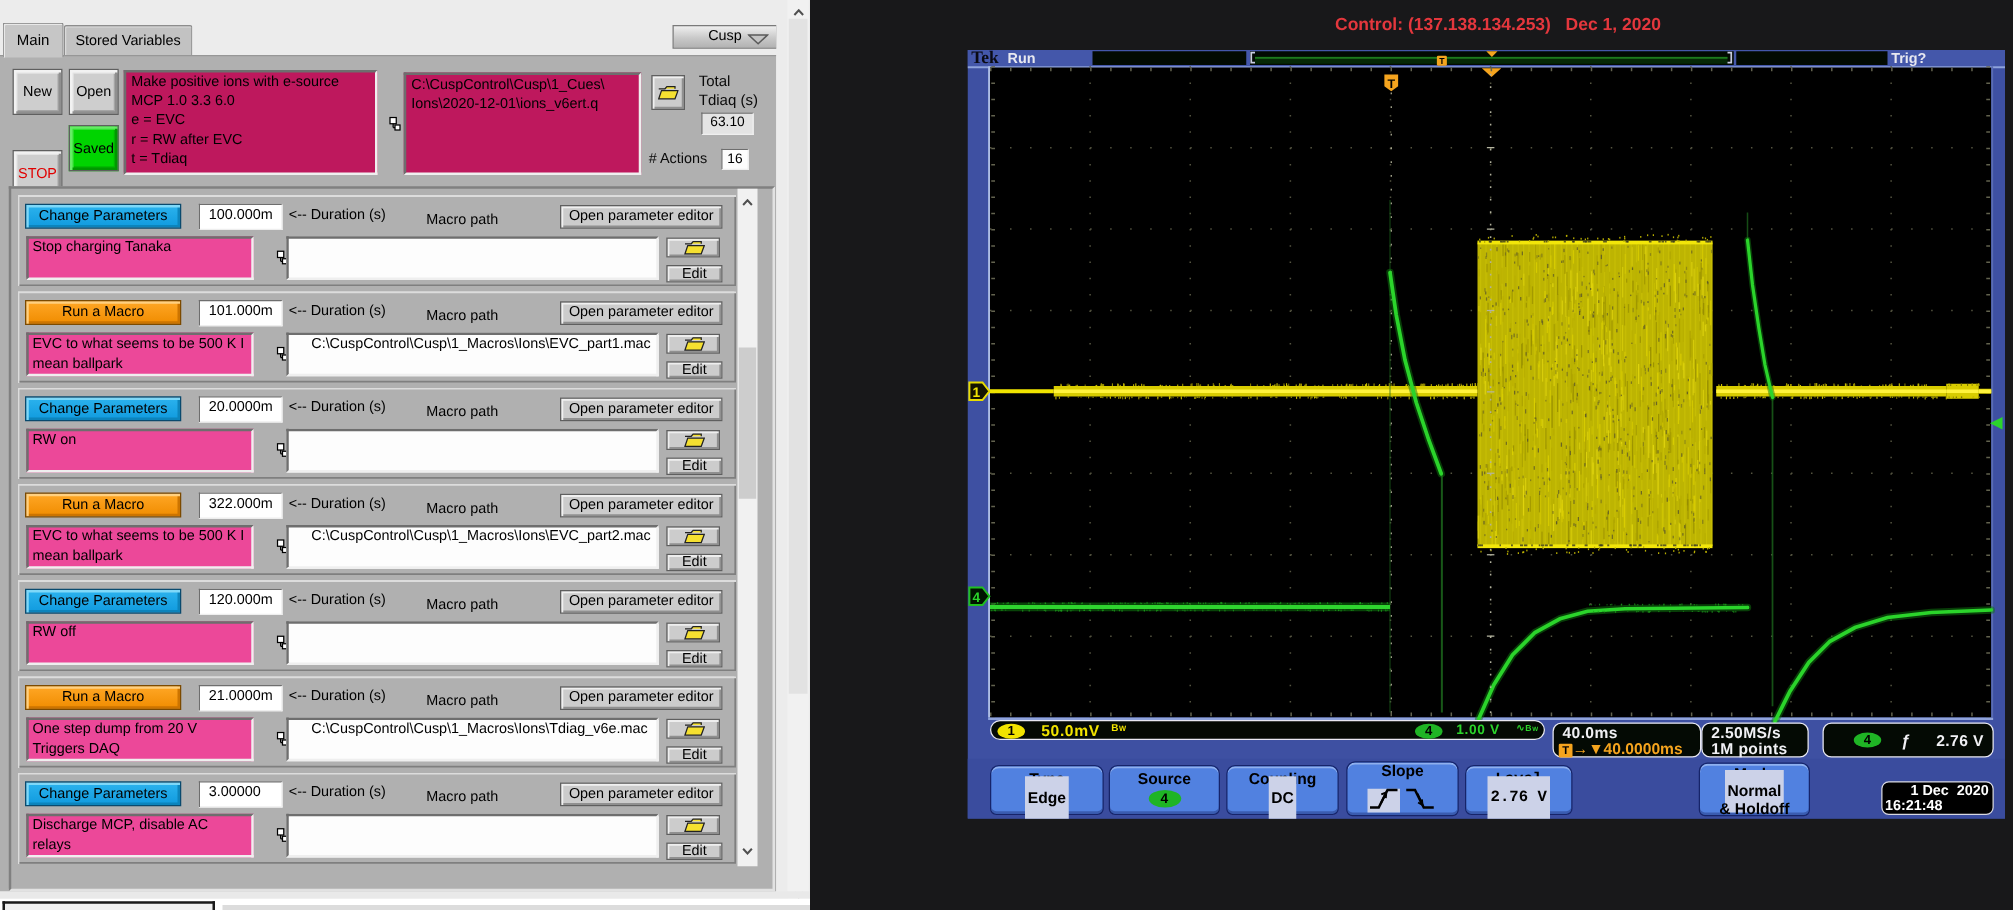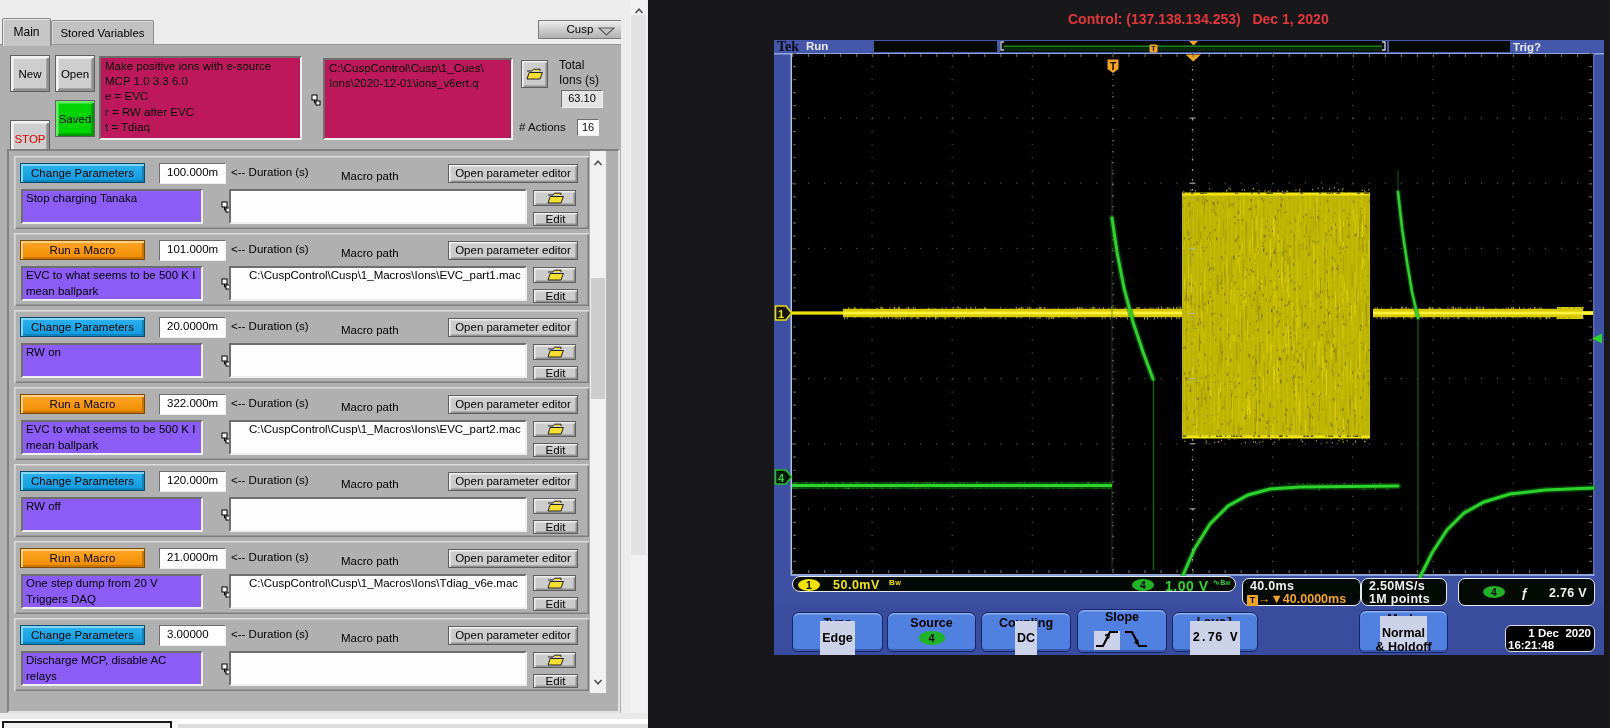--- a/index.html
+++ b/index.html
@@ -46,21 +46,21 @@
 .rmbtn { background:linear-gradient(180deg,#ffa726,#f08c00); border:1px solid #7c4a00;
   box-shadow:inset 2px 2px 0 #ffd080, inset -2px -2px 0 #cc7400; }
 .durbox { position:absolute; left:145px; top:7px; width:67px; height:21px; background:#fff;
   border-top:1.5px solid #6e6e6e; border-left:1.5px solid #6e6e6e; border-bottom:1.5px solid #eee;
   border-right:1.5px solid #eee; font-size:11.5px; padding:2px 0 0 7px; }
 .durlab { position:absolute; left:217px; top:10px; font-size:11.5px; }
 .mplab { position:absolute; left:327px; top:14px; font-size:11.5px; }
 .opebtn { position:absolute; left:434px; top:8px; width:130px; height:19px; font-size:11.5px;
   text-align:center; line-height:17px; background:#cccccc; border:1px solid #5f5f5f;
   box-shadow:inset 1.6px 1.6px 0 #f0f0f0, inset -1.6px -1.6px 0 #909090; }
-.descbox { position:absolute; left:7px; top:33px; width:182px; height:35px; background:#8b5cf6;
+.descbox { position:absolute; left:7px; top:33px; width:182px; height:35px; background:#ec4899;
   border-top:2px solid #6e6e6e; border-left:2px solid #6e6e6e; border-bottom:2px solid #efefef;
   border-right:2px solid #efefef; font-size:11.5px; line-height:15.5px; padding:0 0 0 3px; }
 .pglyph { position:absolute; left:207px; top:44px; width:10px; height:13px; }
 .mpbox { position:absolute; left:215px; top:33px; width:298px; height:35px; background:#fdfdfd;
   border-top:2px solid #6e6e6e; border-left:2px solid #6e6e6e; border-bottom:2px solid #efefef;
   border-right:2px solid #efefef; font-size:11.5px; padding:1px 0 0 18px; }
 .fbtn { position:absolute; left:519px; top:34px; width:43px; height:16px; background:#cccccc;
   border:1px solid #5f5f5f; box-shadow:inset 1.5px 1.5px 0 #eee, inset -1.5px -1.5px 0 #909090; }
 .fbtn svg { position:absolute; left:13px; top:1px; }
 .ebtn { position:absolute; left:519px; top:56px; width:45px; height:14px; background:#cccccc;
@@ -72,21 +72,21 @@
 #scope svg.main { position:absolute; left:0; top:0; }
 .chbox { position:absolute; background:#040a04; border:1.5px solid #e9e9f2; border-radius:8px; }
 .robox { position:absolute; background:#040a04; border:1.5px solid #e9e9f2; border-radius:7px; }
 .chip { position:absolute; width:22px; height:12px; border-radius:50%; text-align:center;
   line-height:12px; font-size:10.5px; font-weight:bold; color:#000; }
 .chip.y { background:#f2e400; }
 .chip.g { background:#1fb425; color:#000; }
 .chipbig { display:inline-block; width:26px; height:14px; border-radius:50%; background:#1fb425;
   font-size:11px; font-weight:bold; line-height:14px; }
 .ytxt { color:#f2e400; font-size:12.5px; font-weight:bold; letter-spacing:0.5px; }
-.gtxt { color:#2bd42b; font-size:14px; font-weight:bold; letter-spacing:0.5px; }
+.gtxt { color:#2bd42b; font-size:11px; font-weight:bold; letter-spacing:0.5px; }
 .wtxt { color:#f0f0f4; font-size:12.5px; font-weight:bold; letter-spacing:0.3px; }
 .otxt { color:#f5a41e; font-size:12.5px; font-weight:bold; }
 .tflag { display:inline-block; width:11px; height:11px; background:#f5a41e; color:#000;
   font-size:9px; font-weight:bold; text-align:center; line-height:11px; border-radius:1px; }
 .mbtn { position:absolute; background:#5181e0; border:1px solid #16246a; border-radius:7px 7px 5px 5px;
   box-shadow:inset 0 1.5px 0 #8fb0ee, inset 0 -2px 0 #3a5cb0; color:#000; }
 .ml1 { text-align:center; font-size:12.5px; font-weight:bold; margin-top:3px; }
 .ml2 { text-align:center; font-size:12.5px; font-weight:bold; margin-top:1px; }
 .hl { background:#ccd2e8; padding:10px 2px; }
 .datebox { position:absolute; width:90px; height:27px; background:#000; border:1.5px solid #d8d8e0;
@@ -116,21 +116,21 @@
         <line x1="3.5" y1="9" x2="5" y2="9" stroke="#000"></line>
       </svg></div>
   <div class="sunk" id="qpath">C:\CuspControl\Cusp\1_Cues\<br>Ions\2020-12-01\ions_v6ert.q</div>
   <div class="raise" id="fbtn0">
       <svg width="17" height="12" viewBox="0 0 17 12">
         <path d="M1 3 L6 3 L7.5 1.2 L14 1.2 L14 3" fill="#f5e030" stroke="#222" stroke-width="1"></path>
         <path d="M1 11 L3.2 4.5 L16.4 4.5 L14 11 Z" fill="#f5e030" stroke="#222" stroke-width="1"></path>
       </svg>
     </div>
   <div class="hlabel" style="left:559px;top:58px;">Total</div>
-  <div class="hlabel" style="left:559px;top:73px;">Ions (s)</div>
+  <div class="hlabel" style="left:559px;top:73px;">Tdiaq (s)</div>
   <div class="sunk" id="ttbox" style="border-width:1.5px;">63.10</div>
   <div class="hlabel" style="left:519px;top:121px;font-size:11.5px;"># Actions</div>
   <div class="sunk" id="nabox" style="border-width:1.5px;">16</div>
   <div id="listc">
 <div class="blk" style="top:5px">
   <div class="abtn cpbtn">Change Parameters</div>
   <div class="durbox">100.000m</div>
   <div class="durlab">&lt;-- Duration (s)</div>
   <div class="mplab">Macro path</div>
   <div class="opebtn">Open parameter editor</div>

